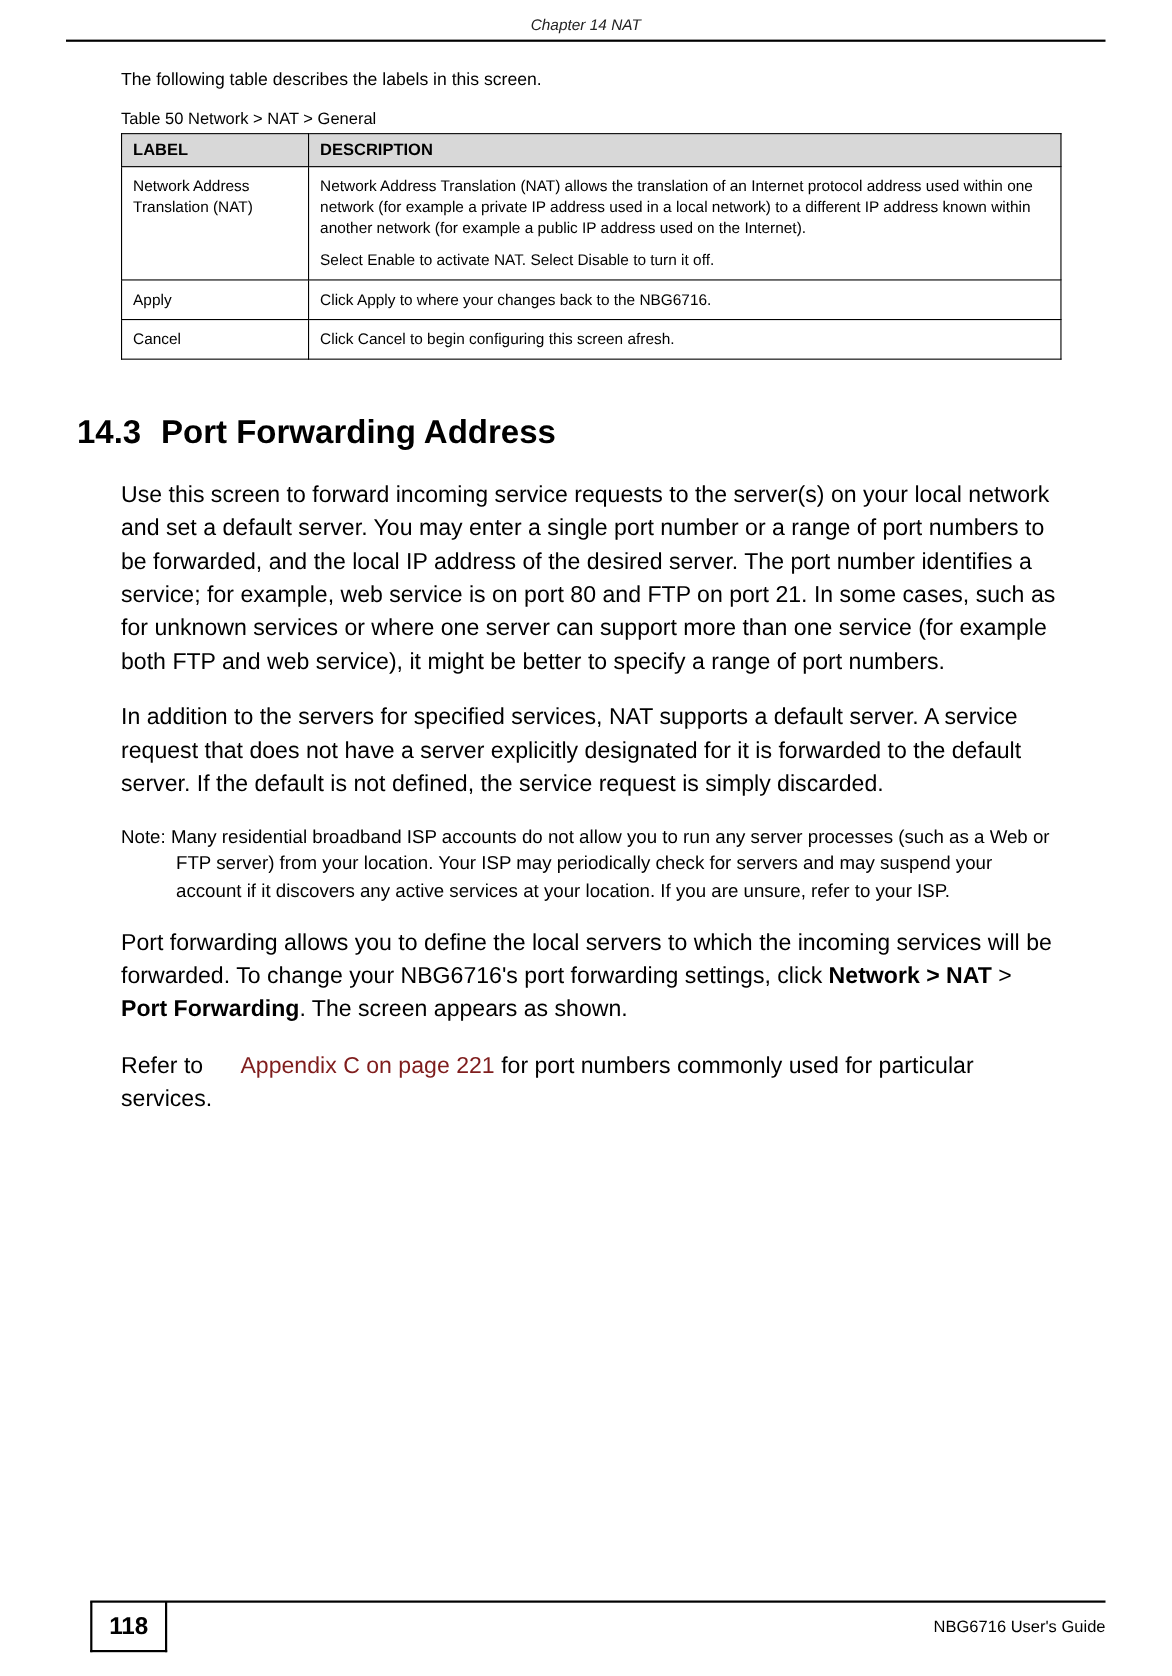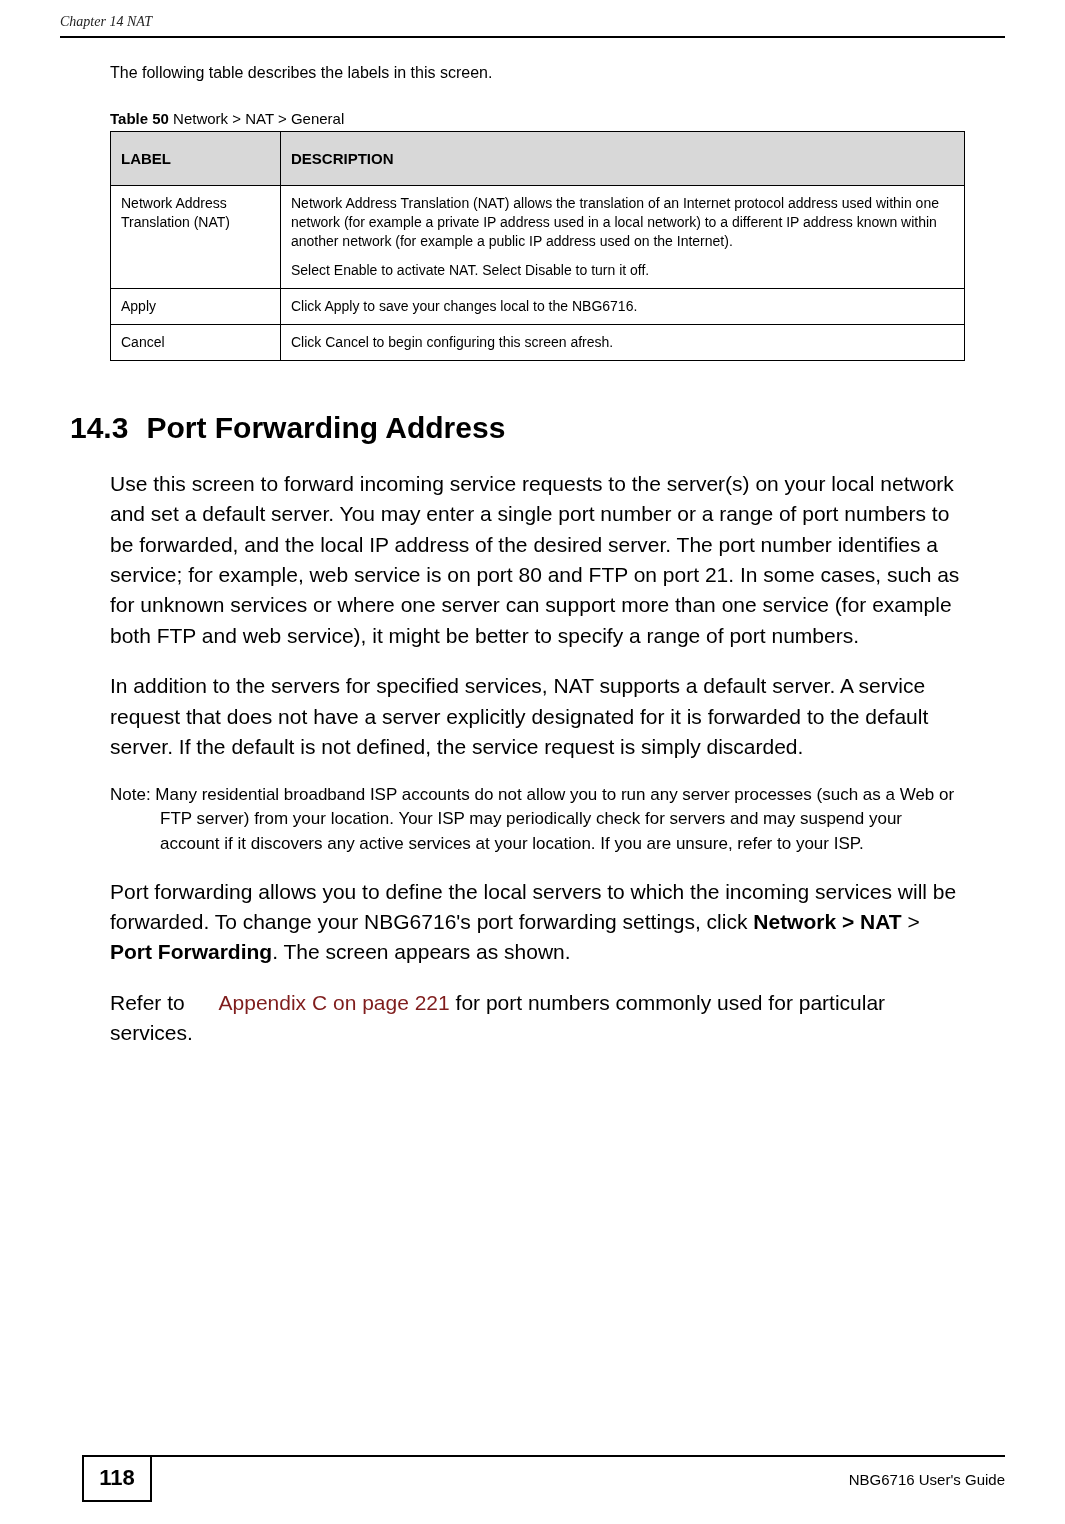--- a/index.html
+++ b/index.html
@@ -1,25 +1,25 @@
 <!DOCTYPE html>
 <html><head>
 <meta charset="utf-8">
 <style>
   * { box-sizing: border-box; margin: 0; padding: 0; }
   html, body { width: 1065px; height: 1524px; background: #fff; font-family: Verdana, Geneva, sans-serif; color: #000; }
   .page { width: 1065px; height: 1524px; position: relative; padding: 0; }
-  .header { display: flex; justify-content: flex-start; align-items: flex-end; padding: 14px 60px 6px 60px; font-style: italic; font-size: 14px; color: #222; font-family: Liberation Serif, serif; }
+  .header { display: flex; justify-content: center; align-items: flex-end; padding: 14px 60px 6px 60px; font-style: italic; font-size: 14px; color: #222; }
   .header-rule { margin: 0 60px; border: none; border-top: 2px solid #000; }
   .content { padding: 24px 100px 0 110px; }
-  .intro { font-size: 16px; line-height: 1.4; margin-bottom: 26px; }
+  .intro { font-size: 16px; line-height: 1.4; margin-bottom: 16px; }
   .table-caption { font-size: 15px; margin-bottom: 4px; }
-  .table-caption .bold { font-weight: bold; }
+  .table-caption .bold { font-weight: normal; }
   table.desc { width: 100%; border-collapse: collapse; border: 1.5px solid #000; }
-  table.desc th { background: #d8d8d8; text-align: left; font-weight: bold; font-size: 15px; padding: 18px 10px; border: 1.5px solid #000; }
+  table.desc th { background: #d8d8d8; text-align: left; font-weight: bold; font-size: 15px; padding: 6px 10px; border: 1.5px solid #000; }
   table.desc td { font-size: 14px; padding: 8px 10px; border: 1.5px solid #000; vertical-align: top; line-height: 1.35; }
   table.desc td p { margin: 0 0 10px 0; }
   table.desc td p:last-child { margin-bottom: 0; }
   .col-label { width: 170px; }
   h2.section { font-family: Arial, Helvetica, sans-serif; font-weight: bold; font-size: 30px; margin: 50px 0 24px -40px; }
   h2.section .num { display: inline-block; margin-right: 18px; }
   .body-p { font-size: 21px; line-height: 1.45; margin-bottom: 20px; }
   .note { font-size: 17px; line-height: 1.45; margin-bottom: 20px; padding-left: 50px; text-indent: -50px; }
   .body-p .bold, .note .bold { font-weight: bold; }
   .link { color: #7f1d1d; margin-left: 28px; }
@@ -61,21 +61,21 @@
           <td>
             <p>Network Address Translation (NAT) allows the translation of an Internet protocol address used within one network (for example a private IP address used in a local network) to a different IP address known within another network (for example a public IP address used on the Internet).</p>
             <p>
               <span>Select </span><span class="bold">Enable</span><span> to activate NAT. Select </span><span class="bold">Disable</span><span> to turn it off.</span>
             </p>
           </td>
         </tr>
         <tr>
           <td>Apply</td>
           <td>
-            <span>Click </span><span class="bold">Apply</span><span> to save your changes local to the NBG6716.</span>
+            <span>Click </span><span class="bold">Apply</span><span> to where your changes back to the NBG6716.</span>
           </td>
         </tr>
         <tr>
           <td>Cancel</td>
           <td>
             <span>Click </span><span class="bold">Cancel</span><span> to begin configuring this screen afresh.</span>
           </td>
         </tr>
       </tbody>
     </table>

